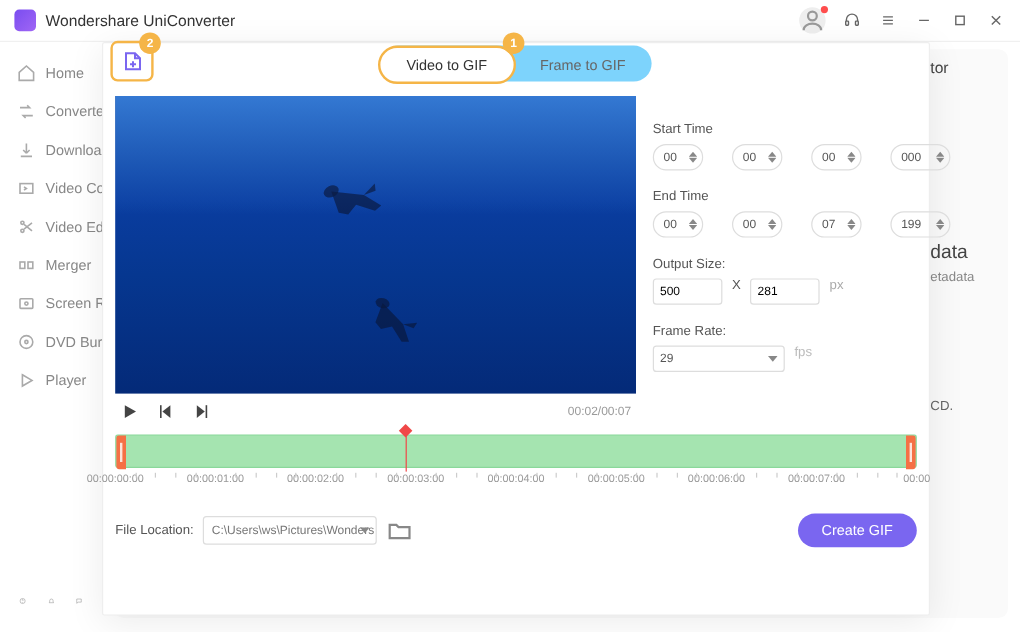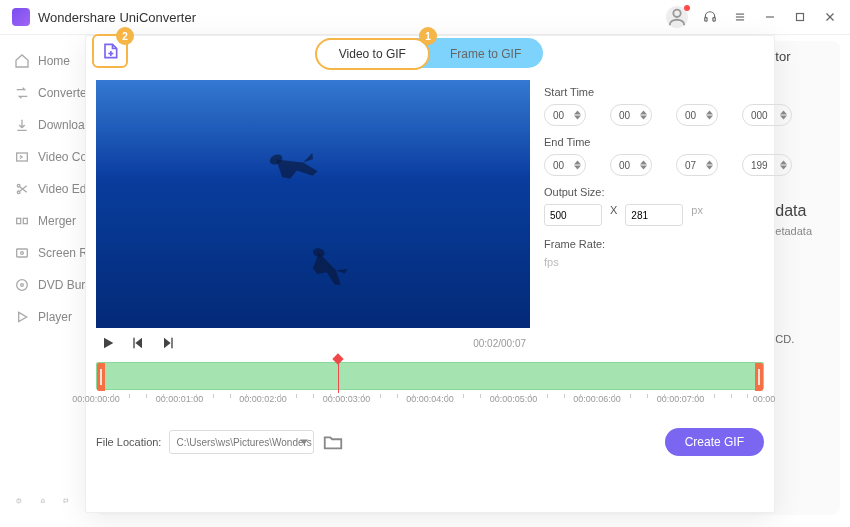--- a/index.html
+++ b/index.html
@@ -42,21 +42,21 @@
 .video{width:434px;height:248px;background:linear-gradient(180deg,#0a3d91 0%,#0a3da0 35%,#063790 60%,#042a78 100%);position:relative;overflow:hidden}
 .video::before{content:"";position:absolute;top:0;left:0;right:0;height:40%;background:linear-gradient(180deg,rgba(80,160,255,.6),transparent)}
 .diver{position:absolute;width:60px;height:60px}
 .diver svg{width:100%;height:100%;opacity:.85}
 .d1{left:165px;top:55px;transform:rotate(-25deg)}
 .d2{left:200px;top:155px;transform:rotate(15deg) scale(.9)}
 .ctrls{display:flex;align-items:center;height:30px;gap:14px;padding:15px 4px}
 .pbtn{width:16px;height:16px;cursor:pointer;color:#444}
 .timecode{margin-left:auto;font-size:10px;color:#999}
 .settings{flex:1;padding-top:6px;font-size:11px;color:#555}
-.lbl{margin-bottom:6px;margin-top:0}
+.lbl{margin-bottom:6px;margin-top:16px}
 .spin-row{display:flex;gap:24px;margin-bottom:10px}
 .spin{width:42px;height:22px;border:1px solid #ddd;border-radius:11px;display:flex;align-items:center;padding:0 6px 0 8px;font-size:10px;position:relative}
 .spin.w3{width:50px}
 .spin .arrows{position:absolute;right:4px;display:flex;flex-direction:column;gap:0}
 .spin .arrows svg{width:7px;height:5px;cursor:pointer}
 .size-row{display:flex;align-items:flex-start;gap:8px;margin-bottom:12px}
 .txtin{width:58px;height:22px;border:1px solid #ddd;border-radius:3px;padding:0 5px;font-size:10px}
 .sel{width:110px;height:22px;border:1px solid #ddd;border-radius:3px;padding:0 5px;font-size:10px;display:flex;align-items:center;position:relative}
 .sel svg{position:absolute;right:5px;width:8px;height:6px}
 .timeline-wrap{margin-top:4px}
@@ -381,20 +381,26 @@
             </div>
             <div class="lbl">Output Size:</div>
             <div class="size-row">
               <input class="txtin" value="500" style="">
               <span>X</span>
               <input class="txtin" value="281" style="">
               <span style="color:#aaa">px</span>
             </div>
             <div class="lbl">Frame Rate:</div>
             <div class="size-row">
+              <div class="sel">
+                  <span>29</span>
+                  <svg viewBox="0 0 10 6">
+                    <polygon points="0,0 10,0 5,6" fill="#888"></polygon>
+                  </svg>
+                </div>
               <span style="color:#bbb">fps</span>
             </div>
           </div>
         </div>
 
         <div class="timeline-wrap">
           <div class="timeline">
             <div class="handle left"></div>
             <div class="handle right"></div>
             <div class="playhead">

